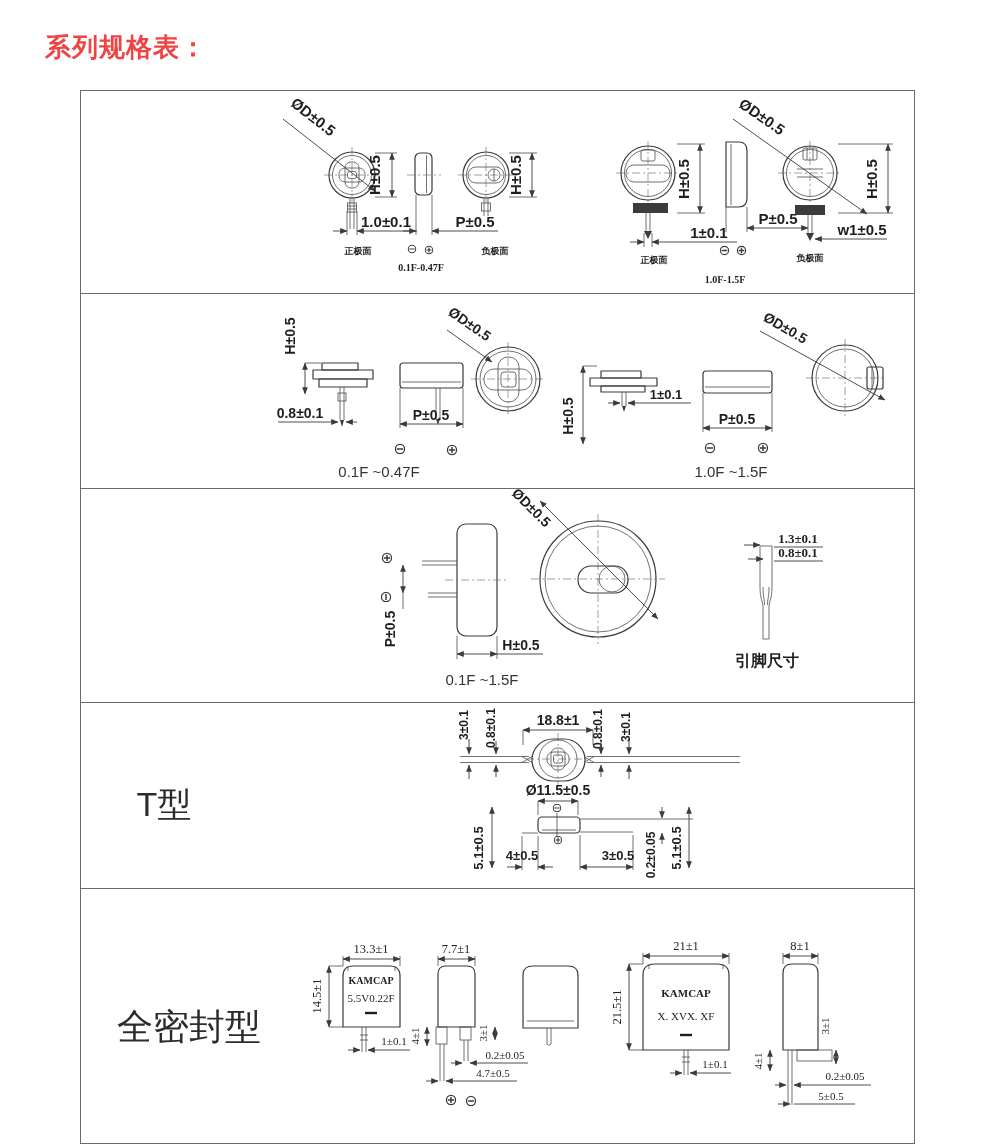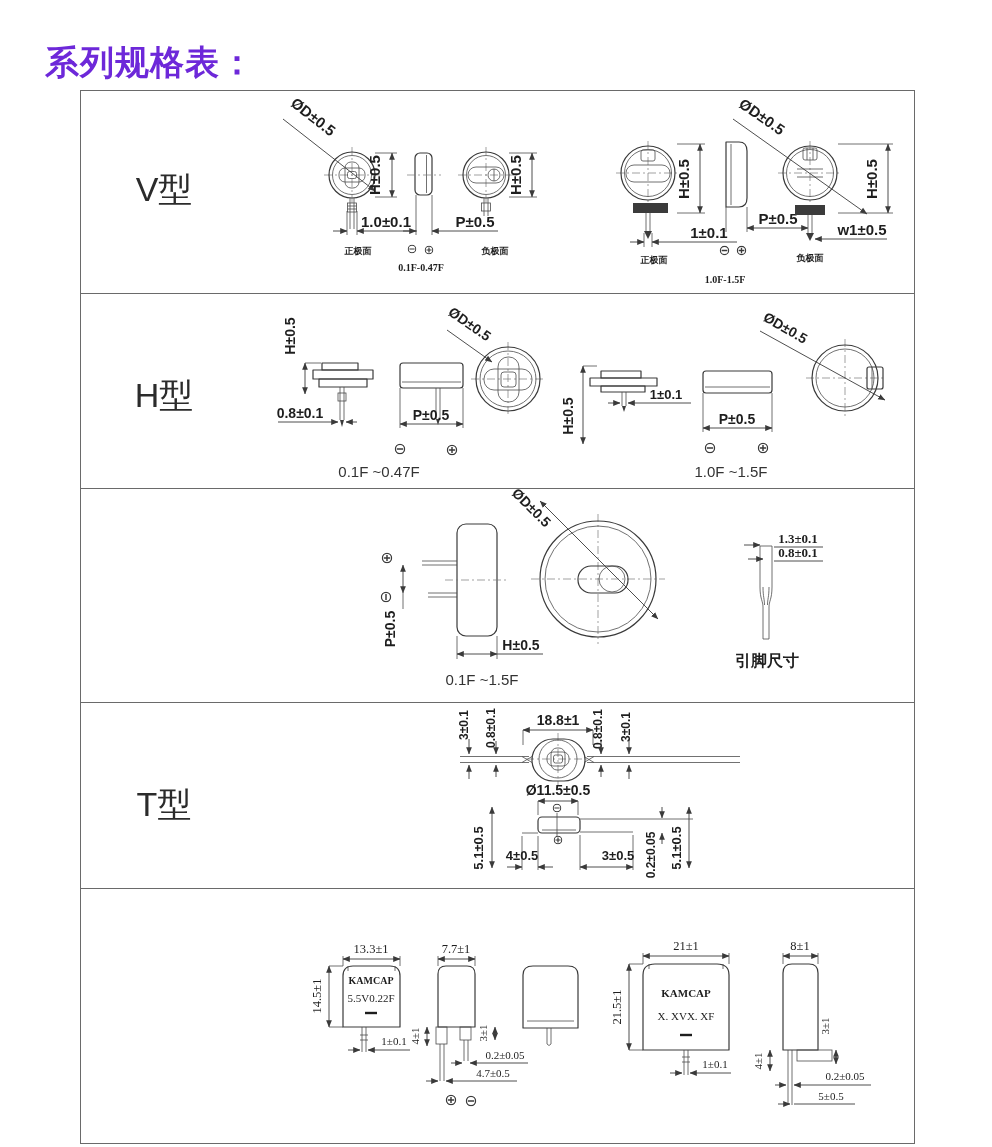--- a/index.html
+++ b/index.html
@@ -1,17 +1,17 @@
 <!DOCTYPE html>
 <html><head>
 <meta charset="utf-8">
 <style>
   html,body{margin:0;padding:0;background:#ffffff;}
   body{width:992px;height:1147px;position:relative;font-family:"Liberation Sans",sans-serif;overflow:hidden;}
-  .title{position:absolute;left:45px;top:40px;font-size:34px;font-weight:600;color:#6d28d9;letter-spacing:1px;}
+  .title{position:absolute;left:45px;top:30px;font-size:26px;font-weight:600;color:#ef4444;letter-spacing:1px;}
   .spec-table{position:absolute;left:80px;top:90px;width:835px;height:1054px;border:1px solid #6a6a6a;box-sizing:border-box;background:#fff;}
   .row{position:relative;width:100%;border-bottom:1px solid #6a6a6a;box-sizing:border-box;}
   .row.last{border-bottom:none;}
   .row-label{position:absolute;left:8px;width:150px;text-align:center;font-size:34px;font-weight:400;color:#2b2b2b;z-index:2;}
   .row-label.big{width:200px;font-size:36px;}
   .row svg{position:absolute;left:0;top:0;}
 
   
   .ln{fill:none;stroke:#3a3a3a;stroke-width:1.2;stroke-linejoin:round;}
   .tn{fill:none;stroke:#4c4c4c;stroke-width:0.8;}
@@ -56,21 +56,20 @@
         <line x1="6" y1="2.6" x2="6" y2="9.4" class="ln" style="stroke-width:1.6"></line>
       </symbol>
   </defs>
 </svg>
 
 <div class="title">系列规格表：</div>
 
 <div class="spec-table">
 
   <div class="row" style="height:203px">
-    <div class="row-label" style="top:76px">V型</div>
     <svg width="833" height="202" viewBox="0 0 833 202">
 
       <g>
         <line x1="271" y1="56" x2="271" y2="112" class="dsh"></line>
           <line x1="243" y1="84" x2="299" y2="84" class="dsh"></line>
         <circle cx="271" cy="84" r="23" class="ln"></circle>
           <circle cx="271" cy="84" r="19.5" class="tn"></circle>
         <rect x="258" y="77" width="26" height="14" rx="6" class="tn"></rect>
           <rect x="264" y="71" width="14" height="26" rx="6" class="tn"></rect>
         <rect x="266.5" y="80.5" width="9" height="7" rx="2" class="tn"></rect>
@@ -203,21 +202,20 @@
       </g>
       <text class="cjk9" x="573" y="172">正极面</text>
       <use href="#sym-minus" x="638.5" y="154.5" width="10" height="10"></use>
       <use href="#sym-plus" x="655.5" y="154.5" width="10" height="10"></use>
       <text class="cjk9" x="729" y="170">负极面</text>
       <text class="cap10" x="644" y="192">1.0F-1.5F</text>
     </svg>
   </div>
 
   <div class="row" style="height:195px">
-    <div class="row-label" style="top:79px">H型</div>
     <svg width="833" height="194" viewBox="0 0 833 194">
 
       <g>
         <line x1="224" y1="69" x2="240" y2="69" class="tn"></line>
         <line x1="224" y1="69" x2="224" y2="100" class="dim" marker-start="url(#ar)" marker-end="url(#ar)"></line>
         <text class="b14" transform="translate(214,42) rotate(-90)">H±0.5</text>
       </g>
       <g>
         <rect x="241" y="69" width="36" height="7" class="ln"></rect>
         <rect x="232" y="76" width="60" height="9" class="ln"></rect>
@@ -436,20 +434,21 @@
         <line x1="581" y1="104" x2="581" y2="115" class="dim" marker-end="url(#ar)"></line>
         <line x1="581" y1="141" x2="581" y2="130" class="dim" marker-end="url(#ar)"></line>
         <text class="b12" transform="translate(574,152) rotate(-90)">0.2±0.05</text>
         <line x1="608" y1="104" x2="608" y2="165" class="dim" marker-start="url(#ar)" marker-end="url(#ar)"></line>
         <text class="b13" transform="translate(600,145) rotate(-90)">5.1±0.5</text>
       </g>
     </svg>
   </div>
 
   <div class="row last" style="height:256px">
+    <div class="row-label big" style="top:114px">全密封型</div>
     <svg width="833" height="255" viewBox="0 0 833 255">
 
       <g>
         <path d="M262,138 V87 Q262,77 272,77 H309 Q319,77 319,87 V138 Z" class="ln"></path>
         <line x1="267" y1="77" x2="267" y2="82" class="tn"></line>
           <line x1="314" y1="77" x2="314" y2="82" class="tn"></line>
         <text class="srb10" x="290" y="95">KAMCAP</text>
         <text class="sr11" x="290" y="113">5.5V0.22F</text>
         <line x1="284" y1="124" x2="296" y2="124" class="mk"></line>
         <line x1="281" y1="138" x2="281" y2="163" class="tn"></line>

